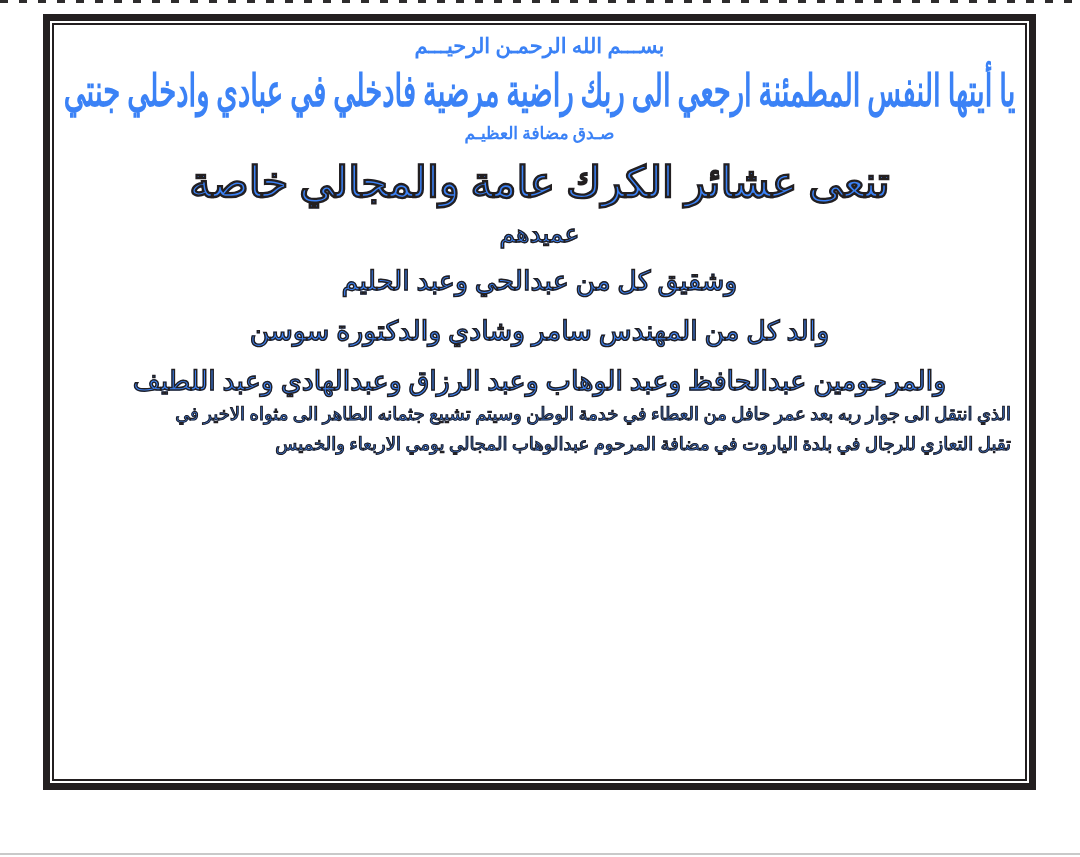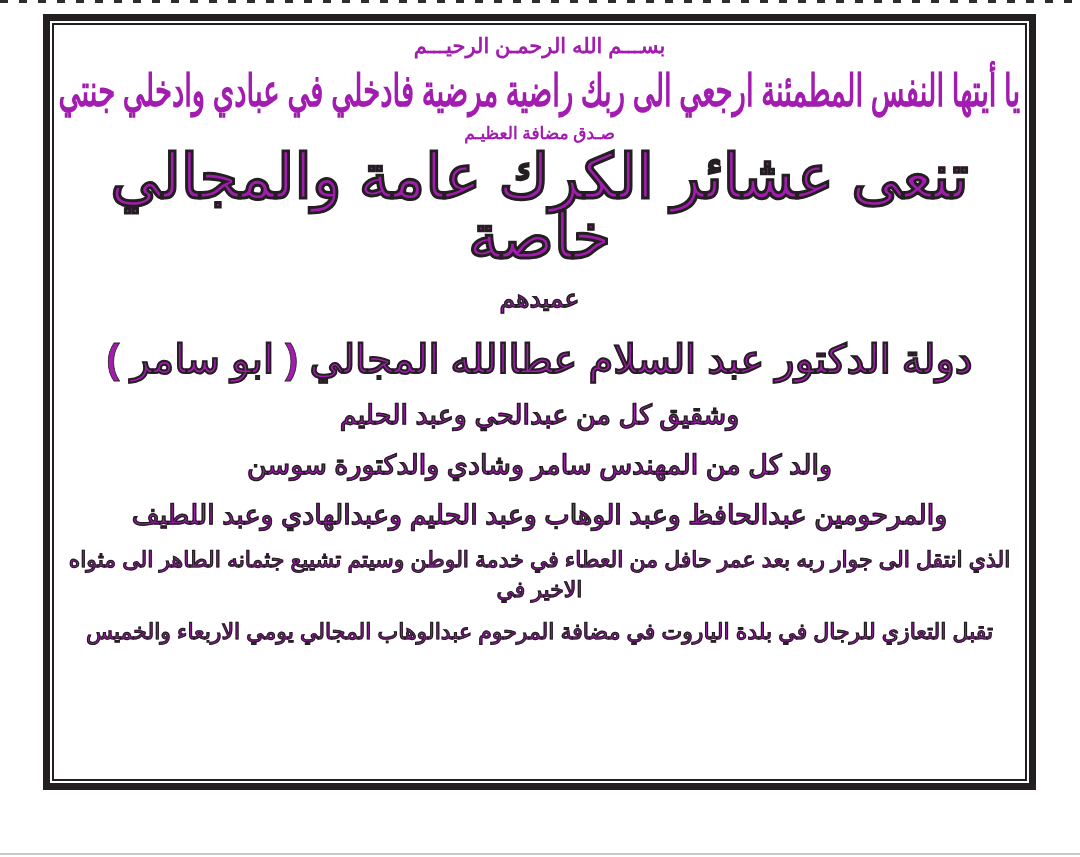--- a/index.html
+++ b/index.html
@@ -5,22 +5,22 @@
   html, body {
     margin: 0;
     padding: 0;
     background: #ffffff;
   }
   .sheet {
     position: relative;
     width: 1080px;
     height: 857px;
     background: #ffffff;
-    color: #a21caf;
-    font-family: Liberation Sans, sans-serif;
+    color: #3b82f6;
+    font-family: Liberation Serif, serif;
     overflow: hidden;
   }
   
   .perforation {
     position: absolute;
     top: 0; left: 0; right: 0;
     height: 3px;
     background: repeating-linear-gradient(90deg,
       #2e2c2d 0px, #2e2c2d 8px,
       transparent 8px, transparent 19px);
@@ -68,52 +68,53 @@
     letter-spacing: -1px;
     transform: scale(1.02, 1.65);
     transform-origin: center;
   }
   .sadaq {
     font-size: 17px;
     line-height: 22px;
     font-weight: bold;
   }
   .headline {
-    margin-top: 2px;
-    font-size: 62px;
+    margin-top: 8px;
+    font-size: 43px;
     line-height: 60px;
     font-weight: bold;
     -webkit-text-stroke: 1px #231f20;
   }
   .kicker {
-    margin-top: 16px;
+    margin-top: 6px;
     font-size: 25px;
     line-height: 30px;
     font-weight: bold;
     -webkit-text-stroke: 0.5px #231f20;
   }
   .name {
     margin-top: 22px;
     font-size: 40px;
     line-height: 48px;
     font-weight: bold;
     -webkit-text-stroke: 0.8px #231f20;
   }
   .fam {
     margin-top: 14px;
     font-size: 27px;
     line-height: 36px;
     font-weight: bold;
     -webkit-text-stroke: 0.5px #231f20;
   }
   .det {
-    margin-top: 12px;
-    font-size: 22px;
+    margin-top: 0;
+    font-size: 18px;
     line-height: 30px;
     font-weight: bold;
+    text-align: right;
     -webkit-text-stroke: 0.4px #231f20;
   }
   
   .bottom-rule {
     position: absolute;
     left: 0; right: 0;
     bottom: 2px;
     height: 2px;
     background: #c9c9c9;
   }
@@ -133,27 +134,26 @@
       <div class="verse-wrap">
         <span class="verse">يا أيتها النفس المطمئنة ارجعي الى ربك راضية مرضية فادخلي في عبادي وادخلي جنتي</span>
       </div>
 
       <div class="sadaq">صـدق مضافة العظيـم</div>
 
       <div class="headline">تنعى عشائر الكرك عامة والمجالي خاصة</div>
 
       <div class="kicker">عميدهم</div>
 
-      <div class="name">دولة الدكتور عبد السلام عطاالله المجالي ( ابو سامر )</div>
 
       <div class="fam">وشقيق كل من عبدالحي وعبد الحليم</div>
 
       <div class="fam">والد كل من المهندس سامر وشادي والدكتورة سوسن</div>
 
-      <div class="fam">والمرحومين عبدالحافظ وعبد الوهاب وعبد الحليم وعبدالهادي وعبد اللطيف</div>
+      <div class="fam">والمرحومين عبدالحافظ وعبد الوهاب وعبد الرزاق وعبدالهادي وعبد اللطيف</div>
 
 
       <div class="det">الذي انتقل الى جوار ربه بعد عمر حافل من العطاء في خدمة الوطن وسيتم تشييع جثمانه الطاهر الى مثواه الاخير في</div>
 
 
       <div class="det">تقبل التعازي للرجال في بلدة الياروت في مضافة المرحوم عبدالوهاب المجالي يومي الاربعاء والخميس</div>
 
     </div>
   </div>
 

